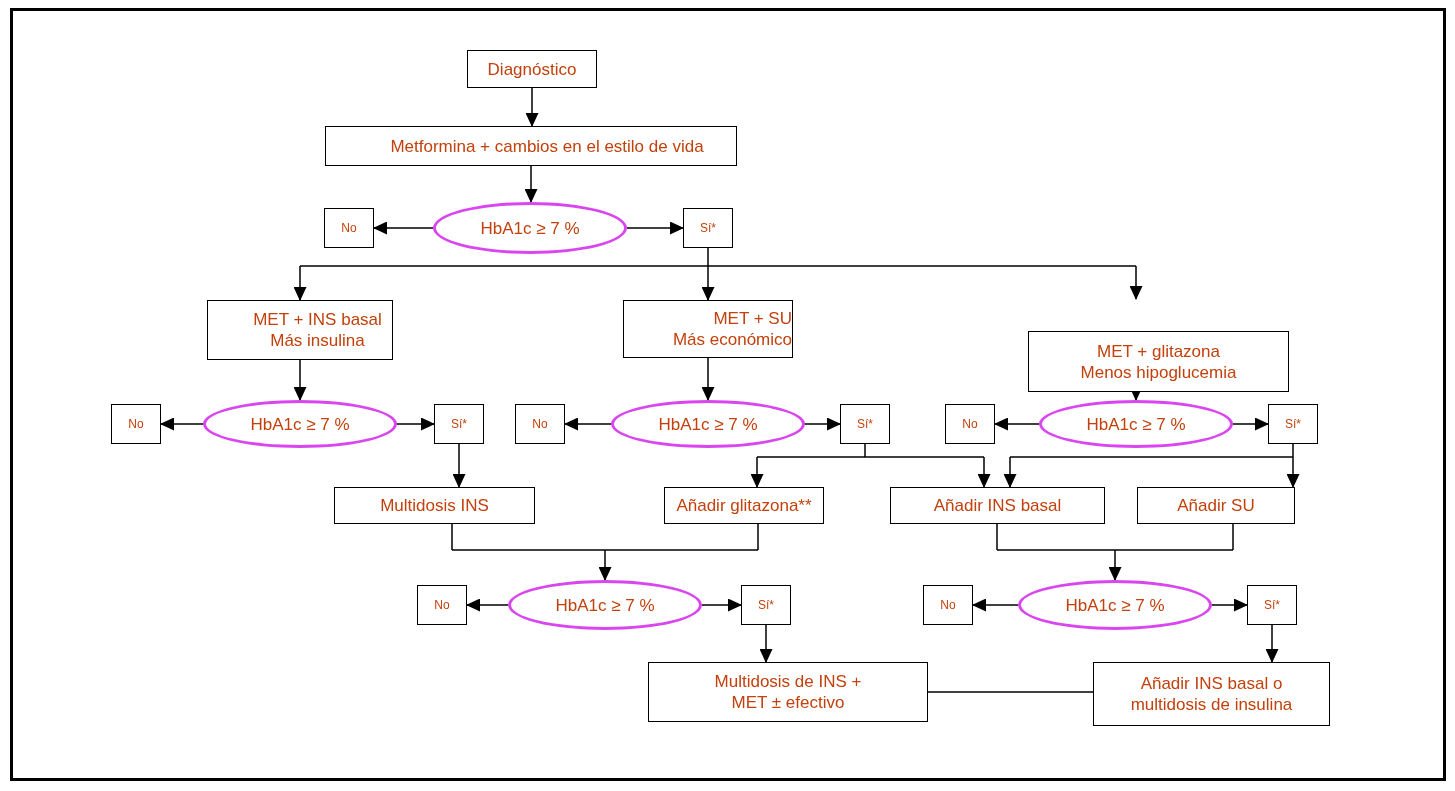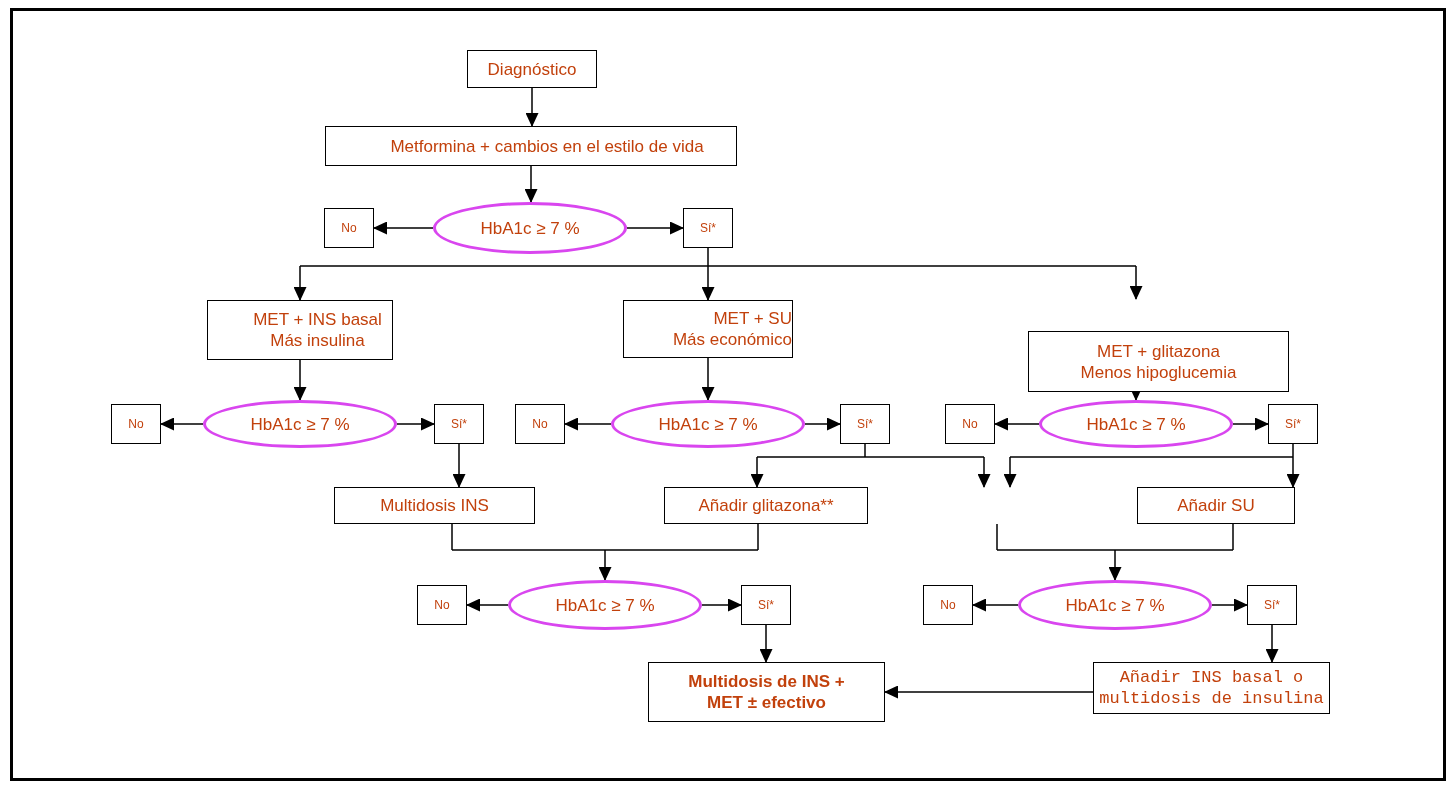--- a/index.html
+++ b/index.html
@@ -143,22 +143,25 @@
   <div class="box small" style="left:945px;top:404px;width:50px;height:40px;">
     <span>No</span>
   </div>
   <div class="box small" style="left:1268px;top:404px;width:50px;height:40px;">
     <span>Sí*</span>
   </div>
 
   <div class="box" style="left:334px;top:487px;width:201px;height:37px;">
     <span>Multidosis INS</span>
   </div>
-  <div class="box" style="left:664px;top:487px;width:204px;height:37px;">
+  <div class="box" style="left:664px;top:487px;width:160px;height:37px;">
     <span>Añadir glitazona**</span>
+  </div>
+  <div class="box" style="left:890px;top:487px;width:215px;height:37px;">
+    <span>Añadir INS basal</span>
   </div>
   <div class="box" style="left:1137px;top:487px;width:158px;height:37px;">
     <span>Añadir SU</span>
   </div>
 
   <div class="ellipse" style="left:508px;top:580px;width:194px;height:50px;">
     <span>HbA1c ≥ 7 %</span>
   </div>
   <div class="box small" style="left:417px;top:585px;width:50px;height:40px;">
     <span>No</span>
@@ -170,21 +173,21 @@
   <div class="ellipse" style="left:1018px;top:580px;width:194px;height:50px;">
     <span>HbA1c ≥ 7 %</span>
   </div>
   <div class="box small" style="left:923px;top:585px;width:50px;height:40px;">
     <span>No</span>
   </div>
   <div class="box small" style="left:1247px;top:585px;width:50px;height:40px;">
     <span>Sí*</span>
   </div>
 
-  <div class="box" style="left:648px;top:662px;width:237px;height:60px;font-weight:bold;">
+  <div class="box" style="left:648px;top:662px;width:280px;height:60px;">
     <span>Multidosis de INS +</span>
     <span>MET ± efectivo</span>
   </div>
-  <div class="box" style="left:1093px;top:662px;width:237px;height:52px;font-family:Liberation Mono, monospace;">
+  <div class="box" style="left:1093px;top:662px;width:237px;height:64px;">
     <span>Añadir INS basal o</span>
     <span>multidosis de insulina</span>
   </div>
 </div>
 
 </body></html>

